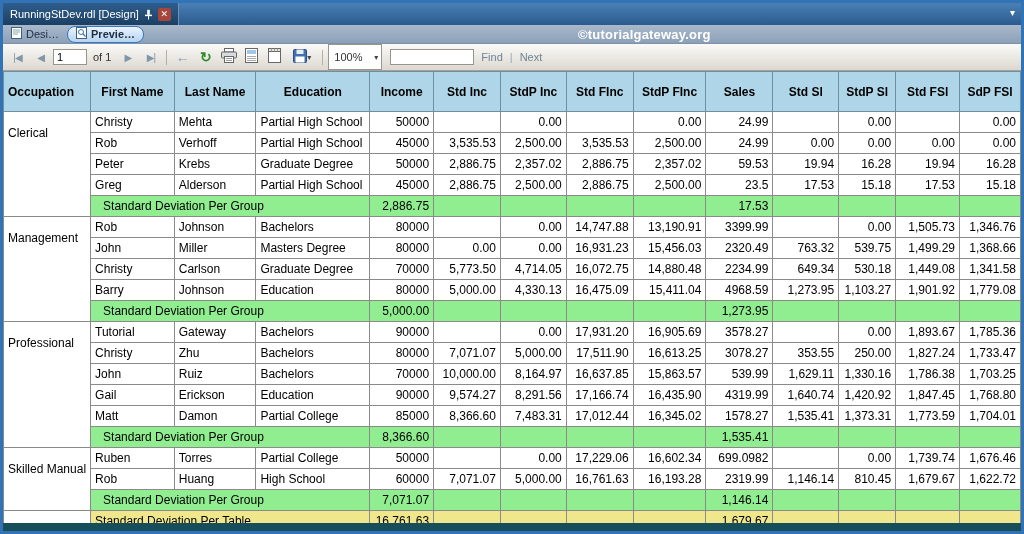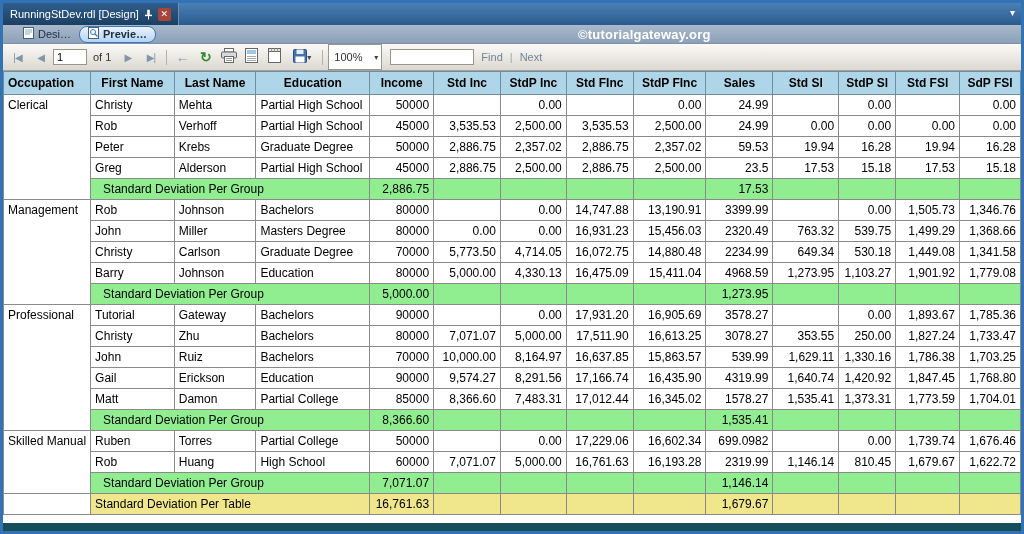--- a/index.html
+++ b/index.html
@@ -8,21 +8,21 @@
 
   
   .titlebar { flex:0 0 22px; background:linear-gradient(180deg,#4a80b6,#2b5b8e); display:flex; align-items:stretch; position:relative; }
   .doc-tab { background:linear-gradient(180deg,#2f5e8d,#1b3f63); display:flex; align-items:center; gap:5px; padding:0 7px; border-right:1px solid #6b93b8; cursor:default; }
   .doc-title { color:#fff; font-size:11px; white-space:nowrap; }
   .pinbox { display:flex; align-items:center; }
   .close-box { width:13px; height:13px; background:#a8453a; color:#fff; font-size:9px; line-height:13px; text-align:center; border-radius:2px; cursor:pointer; }
   .titlebar-caret { position:absolute; right:6px; top:4px; color:#fff; font-size:10px; cursor:pointer; }
 
   
-  .tabstrip { flex:0 0 19px; background:linear-gradient(180deg,#aab9cb,#8ba0b8); display:flex; align-items:center; padding-left:12px; position:relative; border-bottom:1px solid #7e93aa; }
+  .tabstrip { flex:0 0 19px; background:linear-gradient(180deg,#aab9cb,#8ba0b8); display:flex; align-items:center; padding-left:0; position:relative; border-bottom:1px solid #7e93aa; }
   .vtab { display:flex; align-items:center; gap:4px; height:17px; padding:0 8px; font-size:11px; color:#1c2e42; cursor:pointer; white-space:nowrap; }
   .vtab.active { background:linear-gradient(180deg,#eaf3fd,#b5d3f1); border:1px solid #3a77bc; border-radius:8px; font-weight:bold; }
   .watermark { position:absolute; left:63%; top:2px; transform:translateX(-50%); color:#fff; font-size:13px; font-weight:bold; letter-spacing:0.2px;text-align:right; }
 
   
   .toolbar { flex:0 0 22px; background:linear-gradient(180deg,#fbfaf7,#dcd8d0); border-bottom:1px solid #a8a29a; display:flex; align-items:center; gap:2px; padding:0 4px; font-size:11px; color:#333; }
   .tb { background:none; border:1px solid transparent; width:21px; height:19px; display:flex; align-items:center; justify-content:center; cursor:pointer; font-family:inherit; padding:0; }
   .nav { color:#7e97ab; font-size:10px; letter-spacing:-1px; }
   .back-arrow { color:#8099ad; font-size:14px; line-height:12px; }
   .refresh { color:#2e8b2e; font-size:14px; font-weight:bold; line-height:12px; }
@@ -31,26 +31,26 @@
   .of-label { margin:0 4px; white-space:nowrap; }
   .zoom-combo { display:flex; align-items:center; justify-content:space-between; border:1px solid #9a948a; background:#fff; height:26px; padding:0 3px 0 5px; width:54px; cursor:pointer; }
   .dd { font-size:8px; color:#444; }
   .find-input { width:84px; height:16px; border:1px solid #9a948a; font-family:inherit; font-size:11px; padding:0 3px; margin-left:6px; }
   .find-link { color:#6e849a; margin:0 5px; cursor:pointer; white-space:nowrap; }
   .vbar { color:#9aa7b3; }
 
   
   .report-area { flex:1; background:#fff; overflow:hidden; }
   table.report { border-collapse:collapse; table-layout:fixed; }
-  .report th { background:var(--header-bg,#aed6e8); font-size:12px; font-weight:bold; border:1px solid #6f8f9f; height:23px; text-align:center; padding:0 2px; white-space:nowrap; overflow:hidden; }
+  .report th { background:var(--header-bg,#aed6e8); font-size:12px; font-weight:bold; border:1px solid #6f8f9f; height:40px; text-align:center; padding:0 2px; white-space:nowrap; overflow:hidden; }
   .report th.h-left { text-align:left; padding-left:4px; }
   .report td { border:1px solid #8a8a8a; font-size:12px; height:21px; padding:0 4px; white-space:nowrap; overflow:hidden; background:#fff; }
   .report td.num { text-align:right; }
   .report td.txt { text-align:left; }
-  .report td.occ { vertical-align:top; padding-top:3px; }
+  .report td.occ { vertical-align:top; padding-top:14px; }
   .report tr.group-total td { background:var(--group-total-bg,#90ee90);padding-left:12px; }
   .report tr.table-total td { background:var(--table-total-bg,#f0e68c); }
   .report tr.table-total td.occ-empty { background:#fff; }
 
   .bottombar { flex:0 0 8px; background:#164f5b; }
 </style>
 </head>
 <body>
 
 <div class="window">

